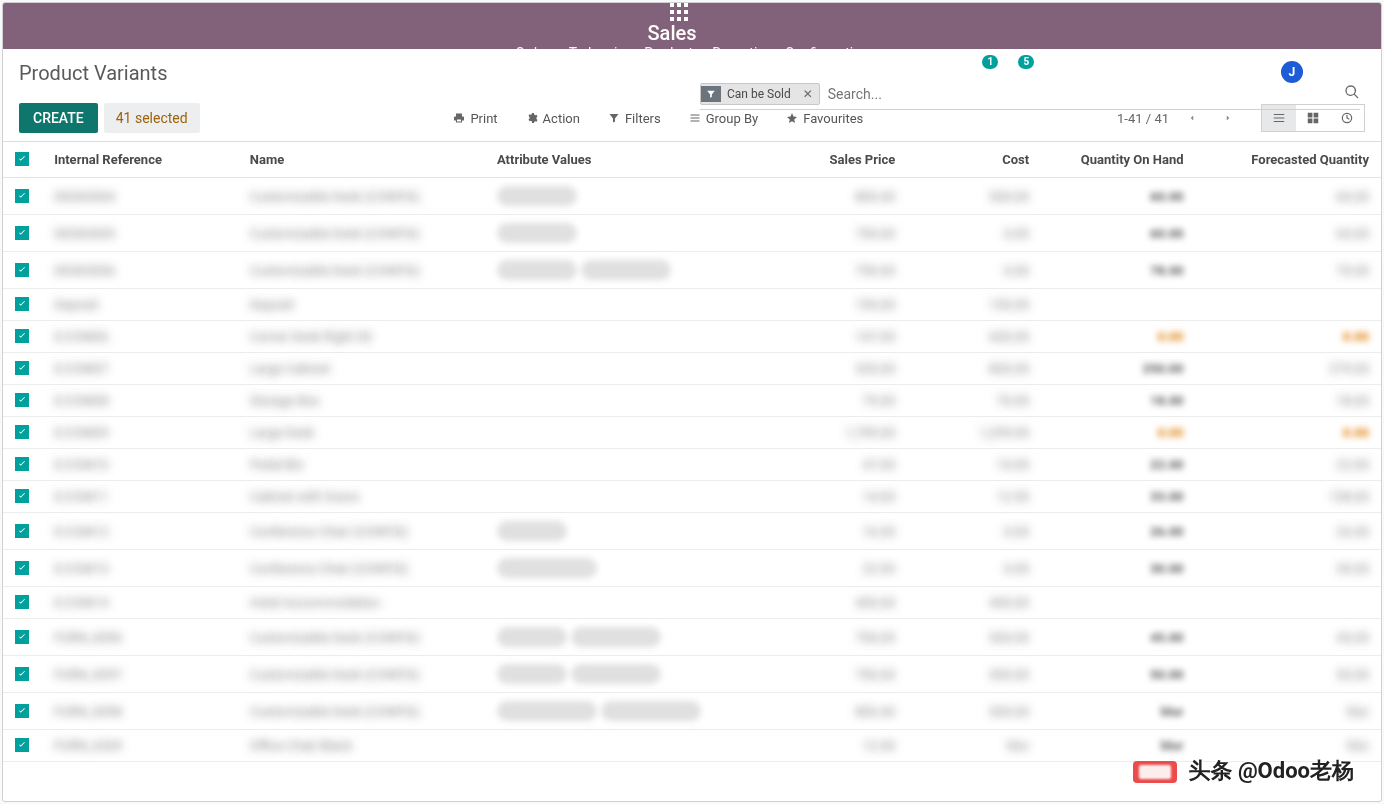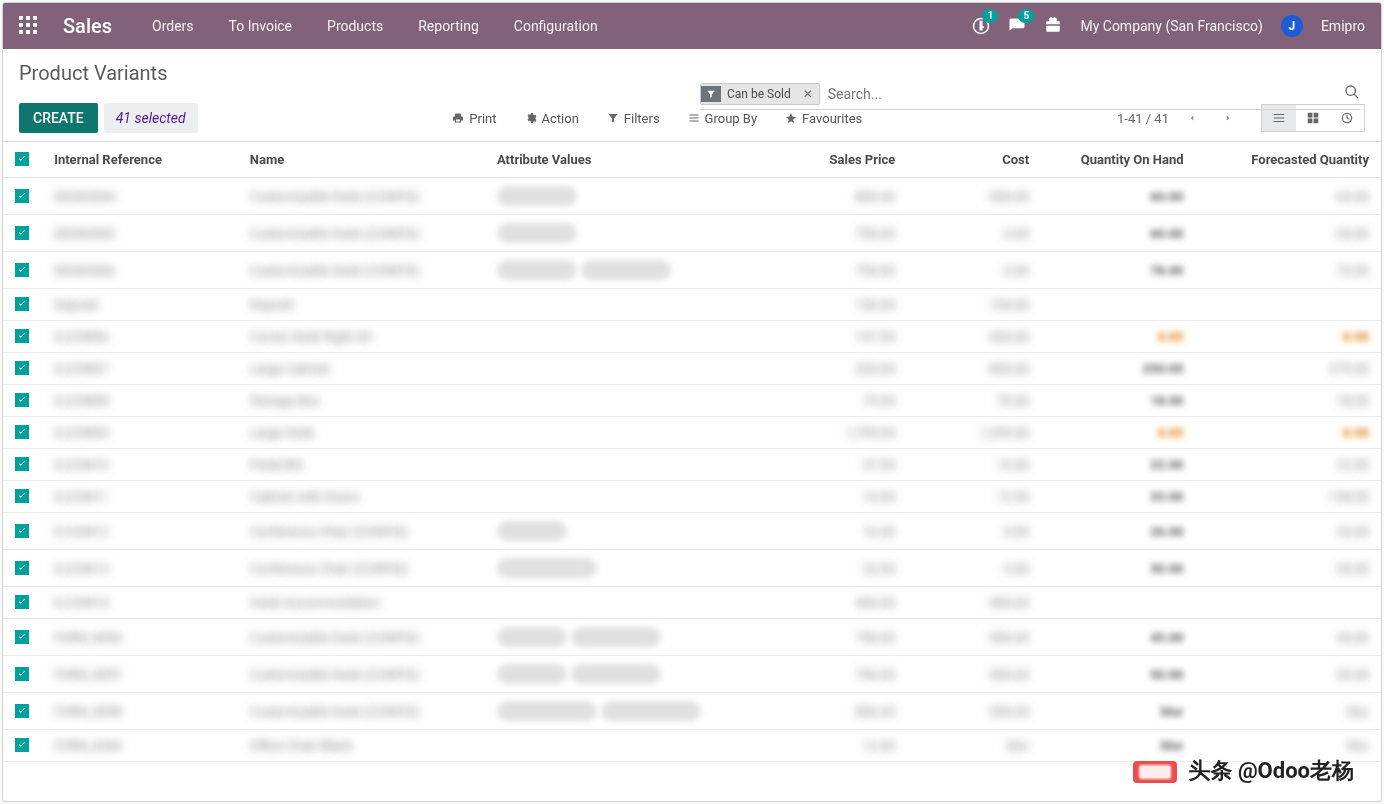--- a/index.html
+++ b/index.html
@@ -1,24 +1,24 @@
 <!DOCTYPE html>
 <html><head>
 <meta charset="utf-8">
 <style>
   * { box-sizing: border-box; margin: 0; padding: 0; font-family: -apple-system, BlinkMacSystemFont, "Segoe UI", Roboto, Helvetica, Arial, sans-serif; }
   html, body { width: 1384px; height: 804px; background: #f9f9f9; overflow: hidden; }
   .outer { border: 1px solid #d0d0d0; border-radius: 3px; margin: 2px; width: 1380px; height: 800px; background: #fff; overflow: hidden; }
 
   
-  .navbar { height: 46px; background: #82627a; display: flex; align-items: center; padding: 0 16px; color: #fff; font-size: 14px; }
+  .navbar { height: 46px; background: #82627a; display: flex; align-items: center; padding: 0 16px; color: #fff; font-size: 14px; flex-direction: column; }
   .navbar .apps-icon { width: 20px; height: 20px; display: grid; grid-template-columns: repeat(3, 4px); grid-template-rows: repeat(3, 4px); gap: 3px; margin-right: 24px; cursor: pointer; }
   .navbar .apps-icon span { background: #fff; }
   .navbar .brand { font-size: 20px; font-weight: 500; margin-right: 40px; }
-  .navbar .menu { display: flex; gap: 35px; }
+  .navbar .menu { display: flex; gap: 12px; }
   .navbar .menu a { color: rgba(255,255,255,0.92); text-decoration: none; cursor: pointer; }
   .navbar .right { margin-left: auto; display: flex; align-items: center; gap: 18px; }
   .pill-icon { position: relative; display: flex; align-items: center; }
   .pill-icon svg { width: 18px; height: 18px; fill: #fff; }
   .pill-icon .badge { position: absolute; top: -8px; left: 10px; background: #00a09d; color: #fff; font-size: 10px; font-weight: bold; border-radius: 8px; padding: 0 5px; line-height: 14px; }
   .gift-icon svg { width: 18px; height: 18px; fill: #fff; }
   .company { font-size: 14px; color: rgba(255,255,255,0.92); }
   .avatar { width: 22px; height: 22px; border-radius: 50%; background: #1e5bd6; color: #fff; display: flex; align-items: center; justify-content: center; font-size: 12px; font-weight: bold; }
   .user-name { font-size: 14px; color: rgba(255,255,255,0.92); }
 
@@ -31,21 +31,21 @@
   .search-tag .ticon { background: #6c757d; color: #fff; padding: 3px 5px; display: flex; align-items:center; }
   .search-tag .ticon svg { width: 10px; height: 10px; fill: #fff; }
   .search-tag .ttext { padding: 3px 6px; }
   .search-tag .trem { padding: 0 6px; cursor: pointer; color: #6a6a6a; }
   .search-input { flex: 1; border: none; outline: none; font-size: 14px; padding: 2px 8px; color: #555; }
   .search-icon { color: #6a6a6a; }
   .search-icon svg { width: 16px; height: 16px; fill: #6a6a6a; }
 
   .cp-row2 { display: flex; align-items: center; margin-top: 18px; padding-bottom: 8px; }
   .btn-create { background: #0f766e; color: #fff; border: none; padding: 7px 14px; font-size: 14px; font-weight: 500; border-radius: 2px; cursor: pointer; }
-  .sel-count { background: #eceef0; color: #4c1d95; padding: 7px 12px; margin-left: 6px; font-size: 14px; border-radius: 2px; font-style: italic; }
+  .sel-count { background: #eceef0; color: #a16207; padding: 7px 12px; margin-left: 6px; font-size: 14px; border-radius: 2px; }
   .toolbar-center { margin-left: auto; display: flex; gap: 28px; color: #555; font-size: 13px; }
   .tb-item { display: flex; align-items: center; gap: 5px; cursor: pointer; }
   .tb-item svg { width: 12px; height: 12px; fill: #666; }
   .toolbar-right { margin-left: auto; display: flex; align-items: center; gap: 10px; color: #666; font-size: 13px; }
   .pager-arrow { padding: 4px 8px; cursor: pointer; color: #888; }
   .pager-arrow svg { width: 10px; height: 10px; fill: #888; }
   .view-switch { display: flex; border: 1px solid #d0d0d0; margin-left: 10px; }
   .view-btn { padding: 6px 10px; cursor: pointer; display: flex; align-items: center; }
   .view-btn.active { background: #e6e8ea; }
   .view-btn svg { width: 14px; height: 14px; fill: #666; }

